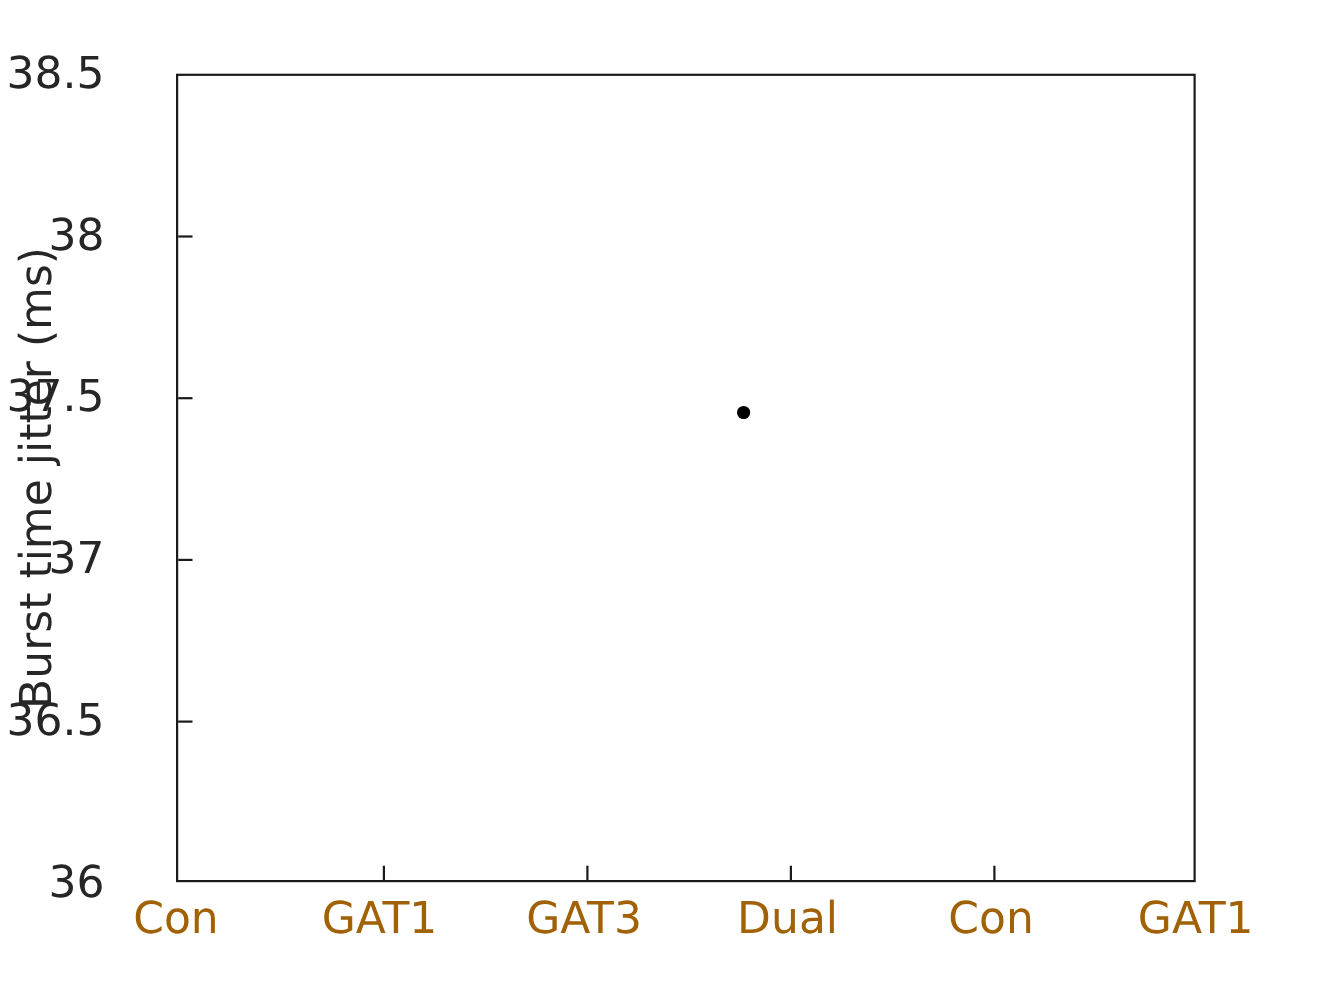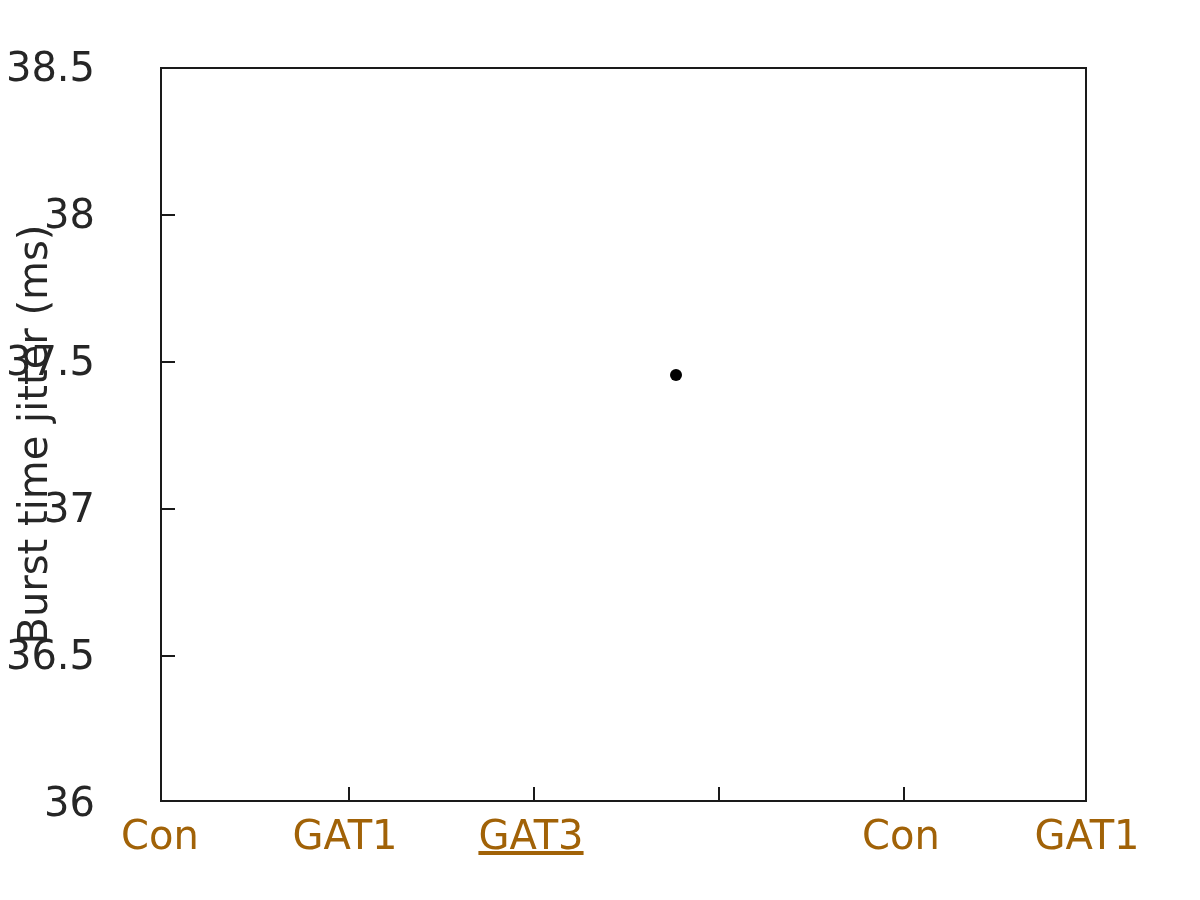--- a/index.html
+++ b/index.html
@@ -109,21 +109,22 @@
 
   <div class="ytlabel" style="top:67px;">38.5</div>
   <div class="ytlabel" style="top:214px;">38</div>
   <div class="ytlabel" style="top:361px;">37.5</div>
   <div class="ytlabel" style="top:508px;">37</div>
   <div class="ytlabel" style="top:655px;">36.5</div>
   <div class="ytlabel" style="top:802px;">36</div>
 
   <div class="xtlabel" style="left:160px;">Con</div>
   <div class="xtlabel" style="left:345px;">GAT1</div>
-  <div class="xtlabel" style="left:531px;text-decoration:underline;">GAT3</div>
+  <div class="xtlabel" style="left:531px;">GAT3</div>
+  <div class="xtlabel" style="left:716px;">Dual</div>
   <div class="xtlabel" style="left:901px;">Con</div>
   <div class="xtlabel" style="left:1087px;">GAT1</div>
 
   <div id="plotbox">
 
     <div class="ytick" style="top:145px;"></div>
     <div class="ytick" style="top:292px;"></div>
     <div class="ytick" style="top:439px;"></div>
     <div class="ytick" style="top:586px;"></div>
 

